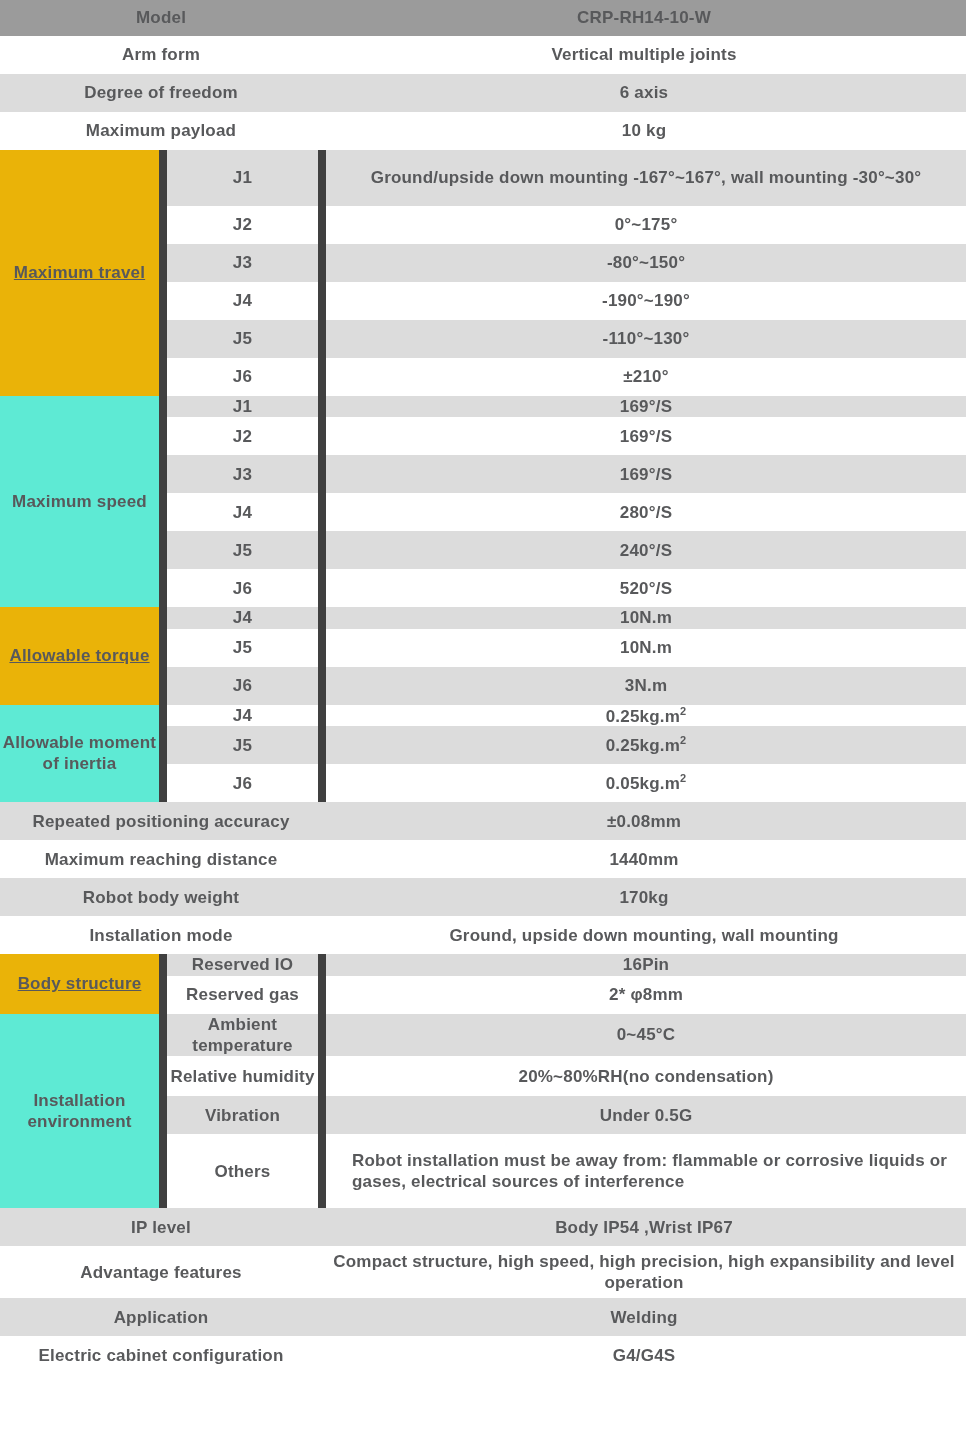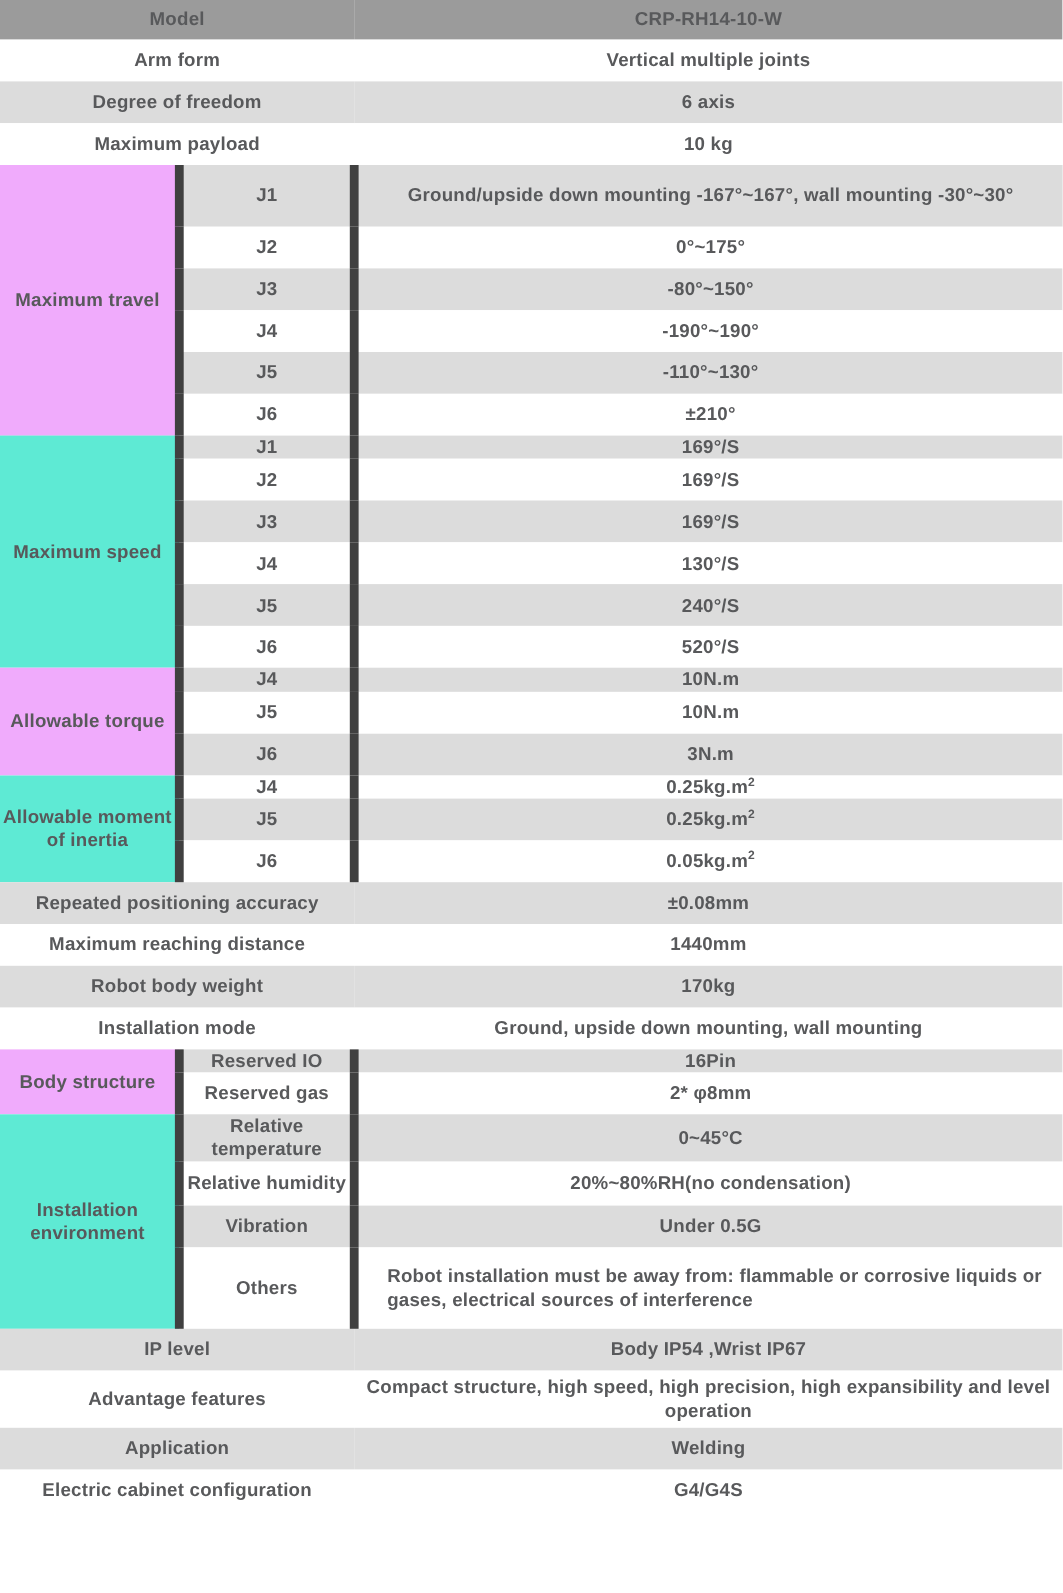--- a/index.html
+++ b/index.html
@@ -49,21 +49,21 @@
   .col-b { width: 159px; }
   .col-c { width: 644px; }
 
   .sub {
     vertical-align: super;
     font-size: 11px;
   }
   .multiline {
     padding: 4px 10px;
   }
-  .group-dark { background: #f0abfc; }
+  .group-dark { background: #eab308; text-decoration: underline; }
   .group-light { background: #5eead4; }
   .vsep {
     border-right: 8px solid #404040;
   }
 </style>
 </head>
 <body>
 
 <table id="spec-table">
   <colgroup>
@@ -125,21 +125,21 @@
     <tr class="band-white r-row">
       <td class="cell-label vsep">J2</td>
       <td class="cell-value">169°/S</td>
     </tr>
     <tr class="band-mid r-row">
       <td class="cell-label vsep">J3</td>
       <td class="cell-value">169°/S</td>
     </tr>
     <tr class="band-white r-row">
       <td class="cell-label vsep">J4</td>
-      <td class="cell-value">130°/S</td>
+      <td class="cell-value">280°/S</td>
     </tr>
     <tr class="band-mid r-row">
       <td class="cell-label vsep">J5</td>
       <td class="cell-value">240°/S</td>
     </tr>
     <tr class="band-white r-row">
       <td class="cell-label vsep">J6</td>
       <td class="cell-value">520°/S</td>
     </tr>
 
@@ -193,21 +193,21 @@
       <td class="band-mid cell-label r-row vsep">Reserved IO</td>
       <td class="band-mid cell-value">16Pin</td>
     </tr>
     <tr class="band-white r-row">
       <td class="cell-label vsep">Reserved gas</td>
       <td class="cell-value">2* φ8mm</td>
     </tr>
 
     <tr>
       <td rowspan="4" class="group-light cell-group vsep">Installation environment</td>
-      <td class="band-mid cell-label multiline vsep" style="height:40px">Relative temperature</td>
+      <td class="band-mid cell-label multiline vsep" style="height:40px">Ambient temperature</td>
       <td class="band-mid cell-value">0~45°C</td>
     </tr>
     <tr class="band-white">
       <td class="cell-label multiline vsep" style="height:40px">Relative humidity</td>
       <td class="cell-value">20%~80%RH(no condensation)</td>
     </tr>
     <tr class="band-mid r-row">
       <td class="cell-label vsep">Vibration</td>
       <td class="cell-value">Under 0.5G</td>
     </tr>

